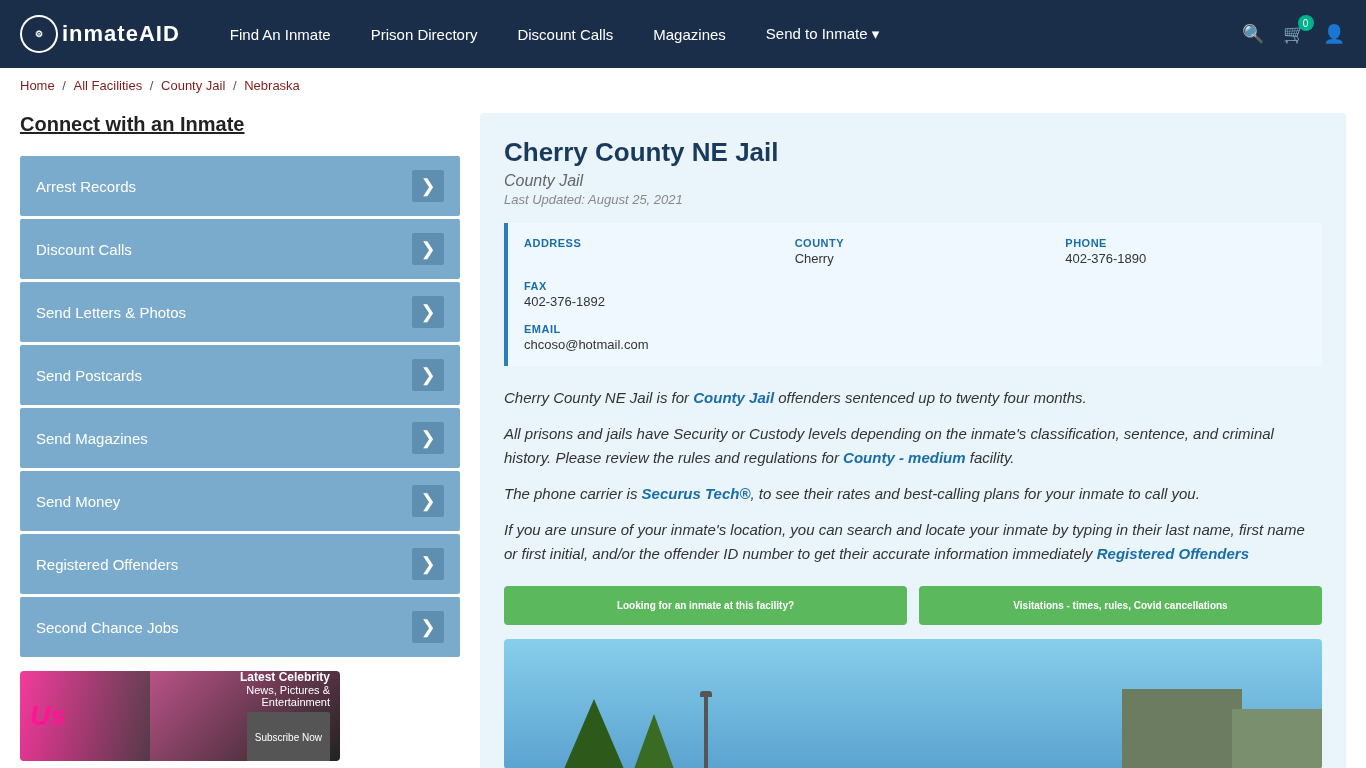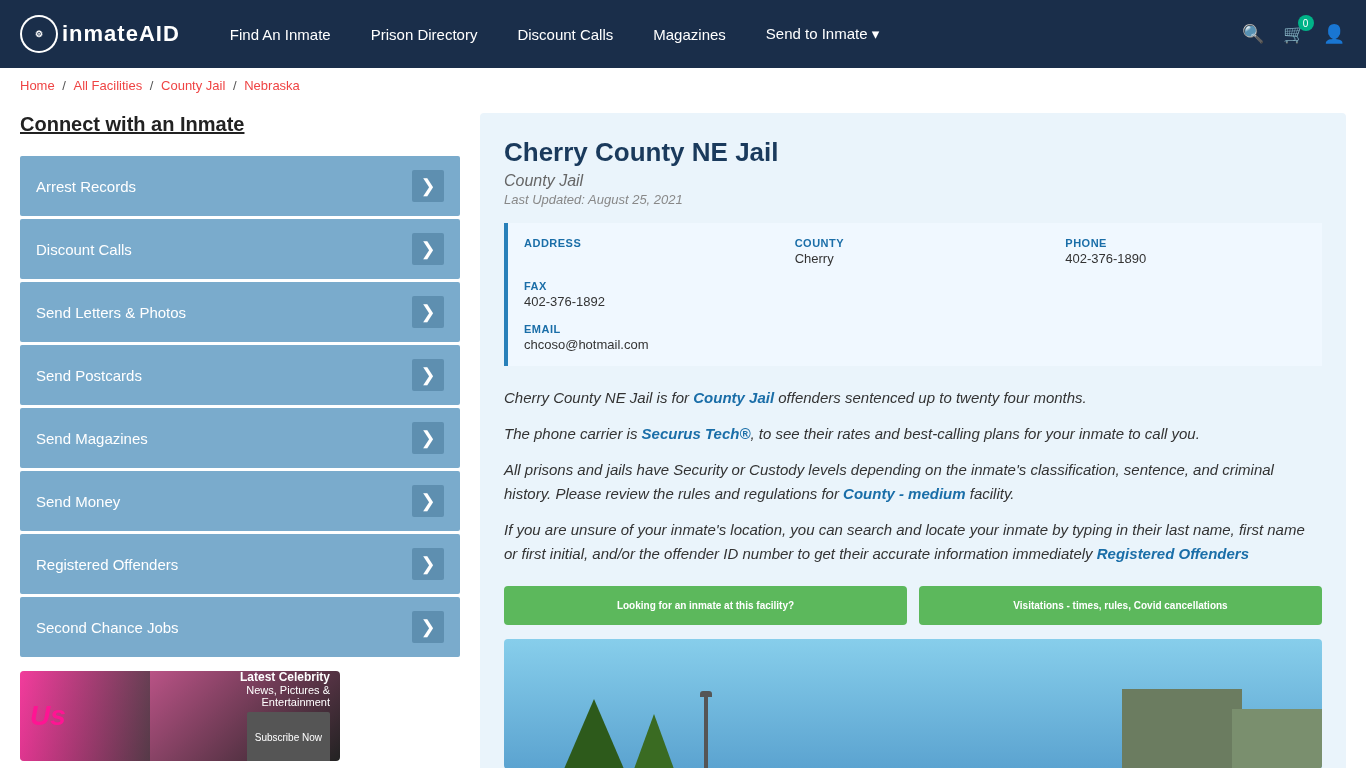--- a/index.html
+++ b/index.html
@@ -92,21 +92,21 @@
       align-items: center;
       justify-content: center;
     }
 
     
     .breadcrumb {
       padding: 10px 20px;
       font-size: 13px;
     }
     .breadcrumb a {
-      color: #ef4444;
+      color: #7f1d1d;
       text-decoration: none;
     }
     .breadcrumb span { color: #555; margin: 0 4px; }
 
     
     .main-container {
       display: flex;
       padding: 10px 20px;
       gap: 20px;
     }
@@ -463,24 +463,24 @@
         <div class="info-label">EMAIL</div>
         <div class="info-value">chcoso@hotmail.com</div>
       </div>
     </div>
 
     <div class="description">
       <p>
         Cherry County NE Jail is for <a href="#">County Jail</a> offenders sentenced up to twenty four months.
       </p>
       <p>
-        The phone carrier is <a href="#">Securus Tech®</a>, to see their rates and best-calling plans for your inmate to call you.
+        All prisons and jails have Security or Custody levels depending on the inmate's classification, sentence, and criminal history. Please review the rules and regulations for <a href="#">County - medium</a> facility.
       </p>
       <p>
-        All prisons and jails have Security or Custody levels depending on the inmate's classification, sentence, and criminal history. Please review the rules and regulations for <a href="#">County - medium</a> facility.
+        The phone carrier is <a href="#">Securus Tech®</a>, to see their rates and best-calling plans for your inmate to call you.
       </p>
       <p>
         If you are unsure of your inmate's location, you can search and locate your inmate by typing in their last name, first name or first initial, and/or the offender ID number to get their accurate information immediately <a href="#">Registered Offenders</a>
       </p>
     </div>
 
     <div class="action-buttons">
       <button class="btn-green">Looking for an inmate at this facility?</button>
       <button class="btn-green">Visitations - times, rules, Covid cancellations</button>
     </div>

